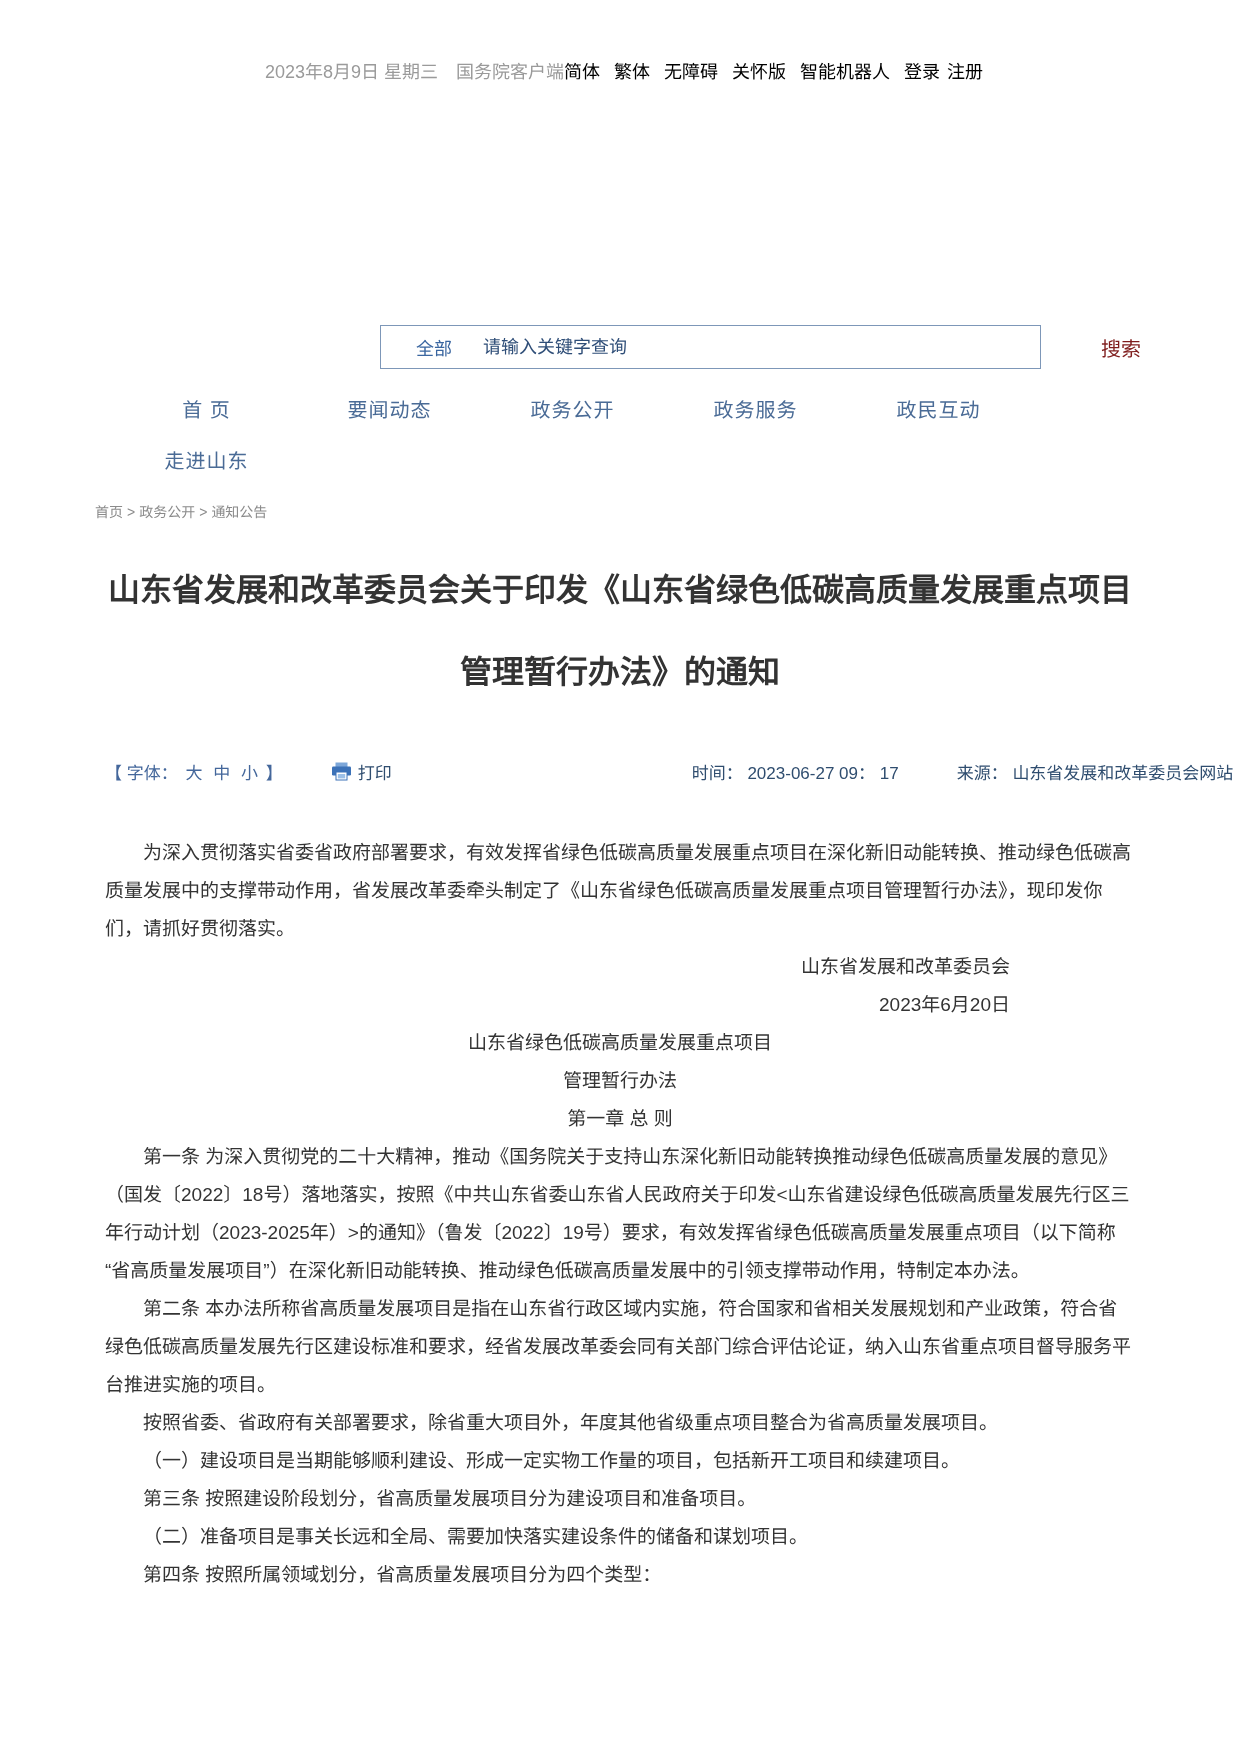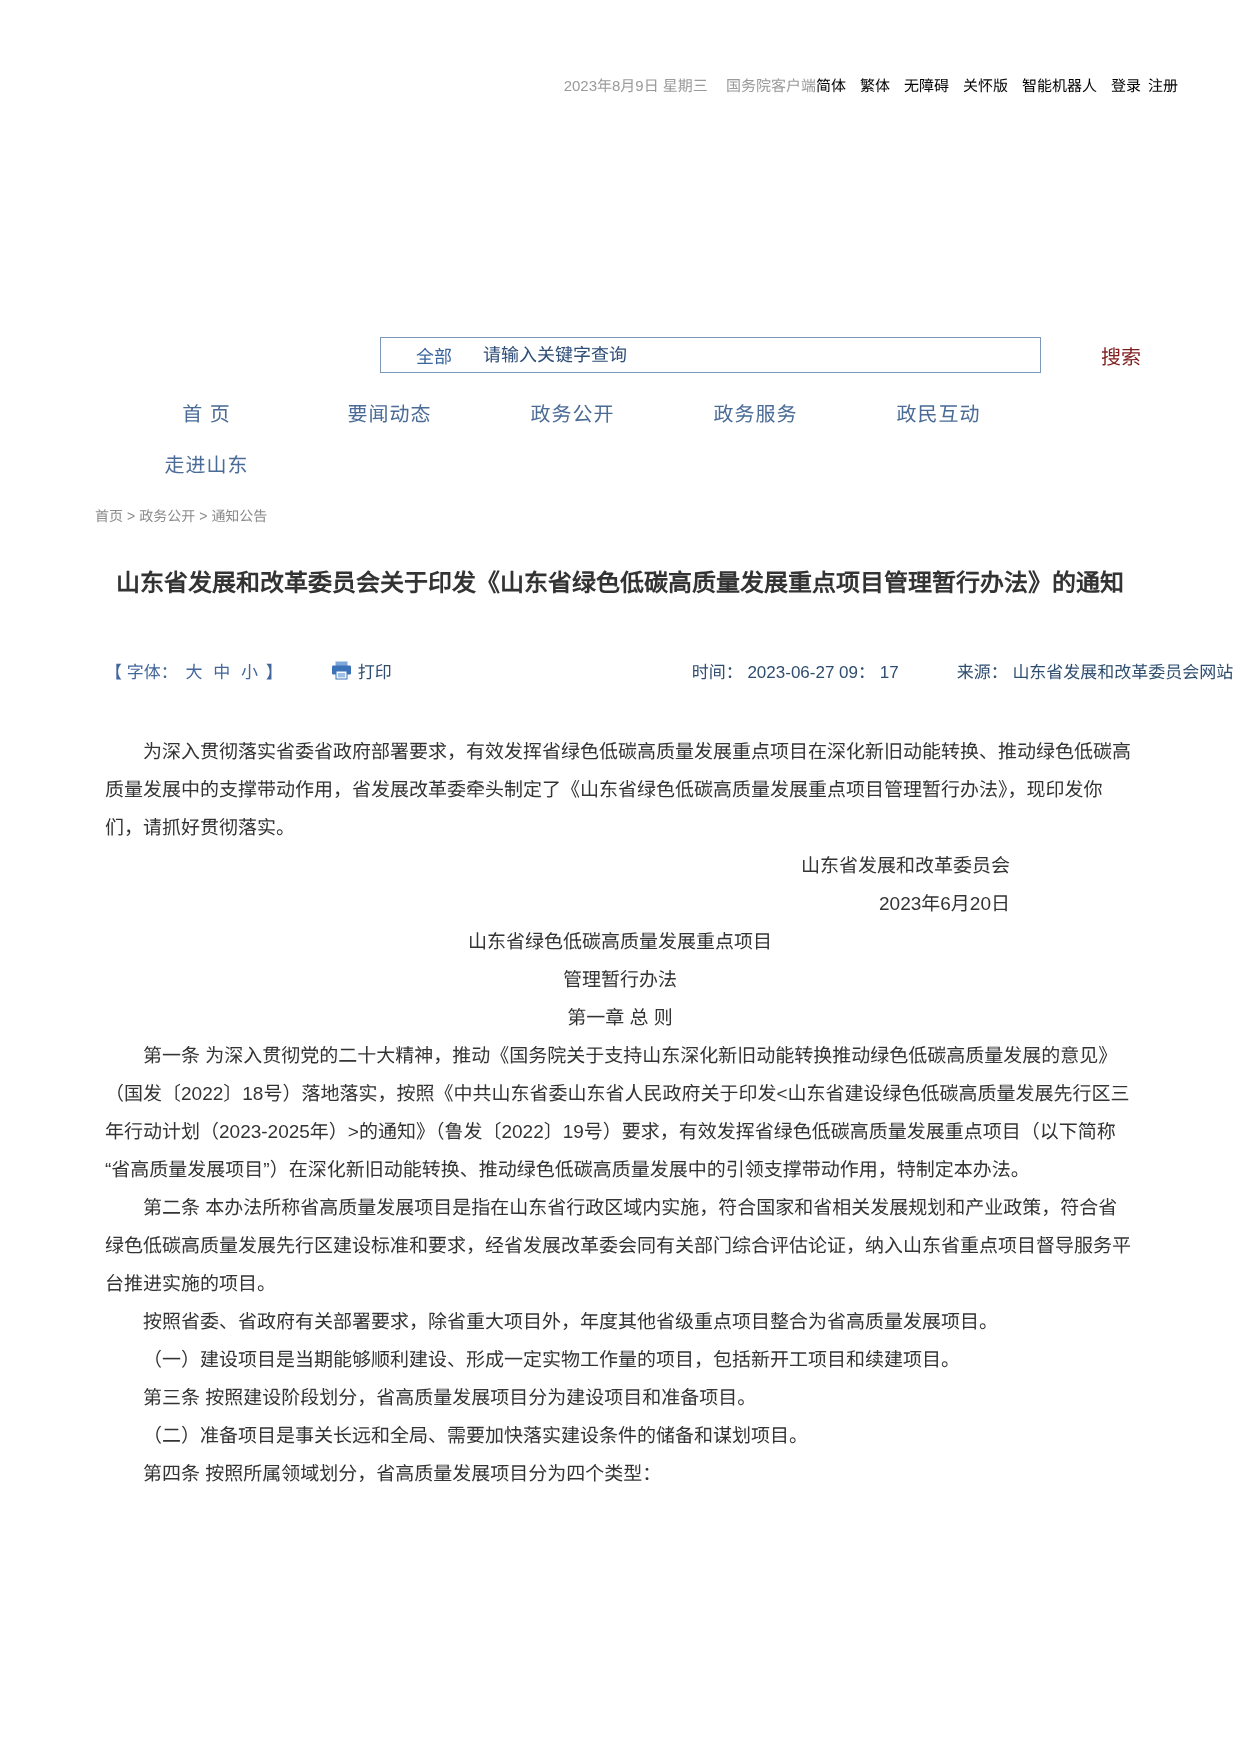--- a/index.html
+++ b/index.html
@@ -10,43 +10,42 @@
     min-height: 1754px;
     font-family: "Liberation Sans", "DejaVu Sans", sans-serif;
     color: #333;
     overflow-x: hidden;
   }
   a { text-decoration: none; cursor: pointer; }
 
   
   .topbar {
     display: flex;
-    justify-content: flex-end;
+    justify-content: center;
     align-items: center;
     padding: 57px 62px 0 70px;
-    font-size: 15px;
+    font-size: 18px;
     color: #9a9a9a;
-    margin-top: 17px;
   }
   .topbar-left { display: flex; gap: 18px; }
   .topbar-left span, .topbar-left a { color: #9a9a9a; }
   .topbar-right { display: flex; gap: 14px; }
   .topbar-right a { color: #000000; }
   .topbar-right a.reg { margin-left: -7px; }
 
   
   .search-row {
     margin-top: 242px;
     margin-left: 380px;
     display: flex;
     align-items: center;
   }
   .search-box {
     width: 661px;
-    height: 36px;
+    height: 44px;
     border: 1px solid #7d97b8;
     display: flex;
     align-items: center;
     background: #fff;
   }
   .search-category {
     width: 100px;
     padding-left: 35px;
     color: #3a66a0;
     font-size: 18px;
@@ -94,23 +93,23 @@
     color: #8b8b8b;
   }
   .breadcrumb a, .breadcrumb span { color: #8b8b8b; }
   .breadcrumb .sep { margin: 0 4px; }
 
   
   .article-title {
     width: 1030px;
     margin: 28px auto 0;
     text-align: center;
-    font-size: 24px;
+    font-size: 32px;
     font-weight: 700;
-    line-height: 59px;
+    line-height: 82px;
     color: #333;
   }
 
   
   .meta-row {
     display: flex;
     align-items: center;
     margin-top: 46px;
     padding: 0 105px;
     font-size: 17px;

